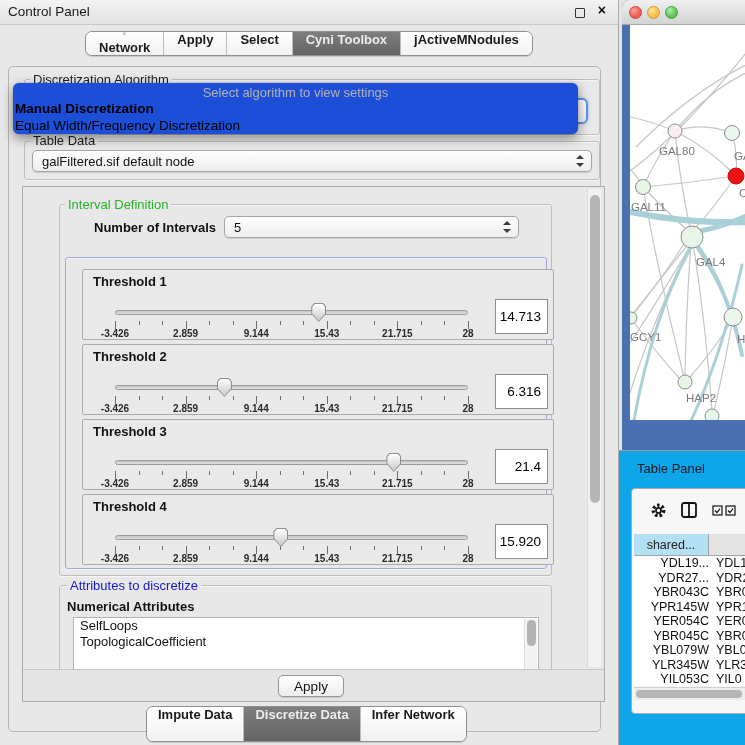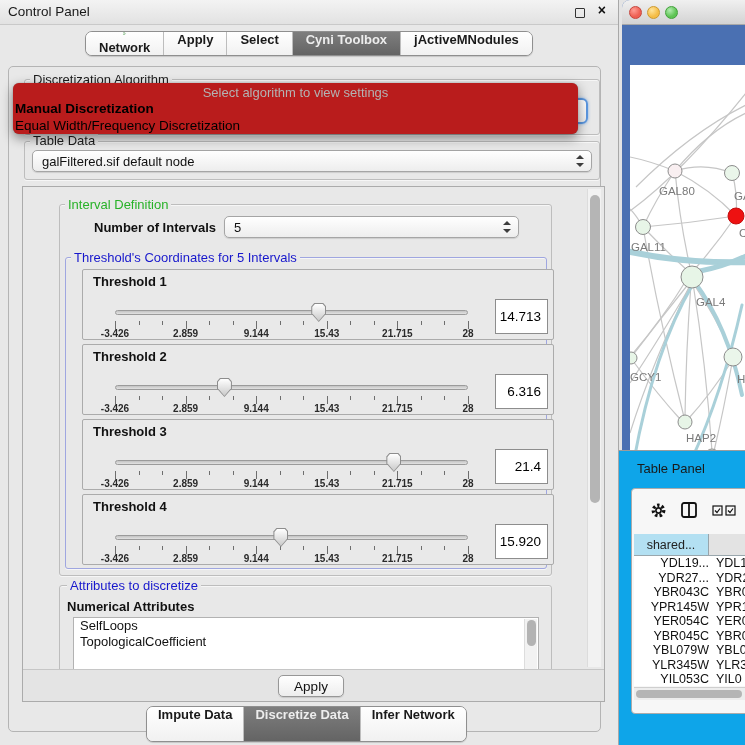--- a/index.html
+++ b/index.html
@@ -40,21 +40,21 @@
   .stepper { position:absolute; right:7px; top:50%; transform:translateY(-50%); width:8px; height:12px; }
   .stepper:before, .stepper:after { content:""; position:absolute; left:0; border-left:4px solid transparent; border-right:4px solid transparent; }
   .stepper:before { top:0; border-bottom:4.5px solid #3c3c3c; }
   .stepper:after  { bottom:0; border-top:4.5px solid #3c3c3c; }
 
   
   #focus-combo { position:absolute; left:470px; top:98px; width:118px; height:26px; border-radius:6px;
     background:linear-gradient(#fff,#eee); border:2.5px solid #5b97e0; box-shadow:0 0 3px #7fb2ec; }
 
   
-  #algo-popup { position:absolute; left:13px; top:83px; width:565px; height:51px; background:#b91c1c;
+  #algo-popup { position:absolute; left:13px; top:83px; width:565px; height:51px; background:#1d4ed8;
     border-radius:6px; box-shadow:0 4px 12px rgba(0,0,0,.45), 0 0 1px rgba(0,0,0,.4); z-index:50; padding-top:2px; }
   #algo-popup .ph { text-align:center; color:#b3b3b3; font-size:13px; height:16px; line-height:15px; }
   #algo-popup .opt { font-size:13.5px; color:#000; height:16.5px; line-height:16.5px; padding-left:2px; white-space:nowrap; }
   #algo-popup .opt.first { font-weight:bold; }
 
   #settings-box { position:absolute; left:14px; top:186px; width:583px; height:516px;
     border:1px solid #ababab; background:#e8e8e8; overflow:hidden; }
 
   
   .th-panel { position:absolute; left:59px; width:472px; height:71px; border:1px solid #ababab; border-radius:2px; background:#e9e9e9; }
@@ -90,21 +90,21 @@
 
   
   #right-col { position:absolute; left:618px; top:0; width:127px; height:745px; background:#e4e4e4; border-left:1px solid #a8a8a8; }
   #net-window { position:absolute; left:3px; top:0; width:124px; height:450px; background:#4a70b2; border-radius:8px 0 0 0; }
   #net-titlebar { position:absolute; left:0; top:0; width:100%; height:25px; border-radius:8px 0 0 0;
     background:linear-gradient(#f0f0f0,#d3d3d3); border-bottom:1px solid #a8a8a8; }
   .light { position:absolute; top:6px; width:13px; height:13px; border-radius:50%; }
   #light-red { left:7px; background:radial-gradient(circle at 35% 30%, #ff9d94, #ee5f53 60%); border:1px solid #c6453c; }
   #light-yellow { left:25px; background:radial-gradient(circle at 35% 30%, #ffe49a, #f5bd47 60%); border:1px solid #cf9a2d; }
   #light-green { left:43px; background:radial-gradient(circle at 35% 30%, #b2ecb0, #5ec454 60%); border:1px solid #41a13a; }
-  #net-canvas { position:absolute; left:8px; top:25px; width:116px; height:395px; background:#fff; overflow:hidden;margin-top:40px; }
+  #net-canvas { position:absolute; left:8px; top:25px; width:116px; height:395px; background:#fff; overflow:hidden; }
 
   #table-panel { position:absolute; left:0; top:450px; width:127px; height:295px; background:#0ea5e9; border-top:1px solid #9c9c9c; }
   #tp-title { position:absolute; left:18px; top:10px; font-size:13px; color:#1a1a1a; }
   #tp-box { position:absolute; left:12px; top:37px; width:120px; height:226px; background:#f7f7f7; border:1px solid #ababab; border-radius:4px 0 0 4px; }
   #tp-toolbar { position:absolute; left:0; top:0; width:100%; height:44px; }
   #tp-toolbar svg { position:absolute; }
   #tp-table { position:absolute; left:2px; top:45px; right:0; bottom:27px; background:#fff; overflow:hidden; }
   #tp-head { display:flex; height:22px; border-bottom:1px solid #9aa7ad; }
   .hcell { font-size:12.5px; color:#222; display:flex; align-items:center; justify-content:center; border-right:1px solid #98a4aa; overflow:hidden; flex:none; }
   .hcell.hl { background:#b3e0f2; width:75px; }
@@ -173,21 +173,20 @@
       <div class="group" style="left:36px; top:17px; width:493px; height:372px;"></div>
       <span class="group-title gt-green" style="left:42px; top:10px;">Interval Definition</span>
 
       <span style="position:absolute; left:71px; top:33px; font-size:13px; font-weight:bold; color:#111;">Number of Intervals</span>
       <div class="combo" style="left:201px; top:29px; width:295px; height:22px;">
         <span>5</span>
         <span class="stepper"></span>
       </div>
 
       <div class="group" style="left:42px; top:70px; width:482px; height:312px; border-color:#9fa6e0;"></div>
-      <span class="group-title gt-blue" style="left:48px; top:63px;">Threshold's Coordinates for 5 Intervals</span>
 
       <div id="thresholds">
           <div class="th-panel" style="top: 82px;">
             <div class="th-label">Threshold 1</div>
             <div class="slider">
               <div class="track"></div>
               <div class="ticks">
                 <div class="tick major" style="left: 0%;"></div>
                 <div class="tick minor" style="left: 6.66667%;"></div>
                 <div class="tick minor" style="left: 13.3333%;"></div>

